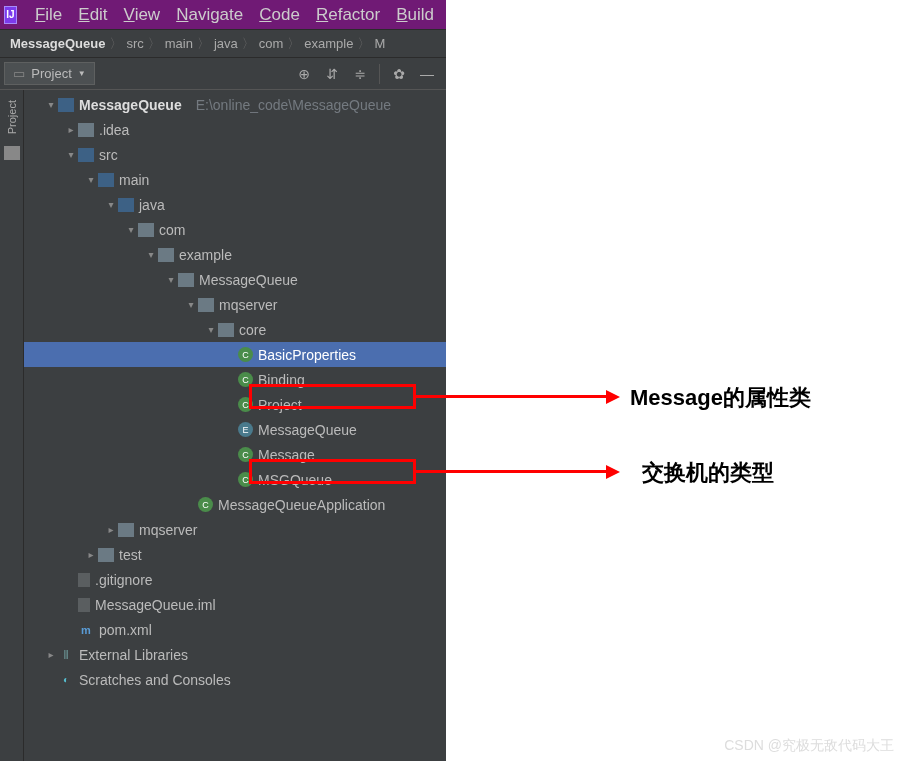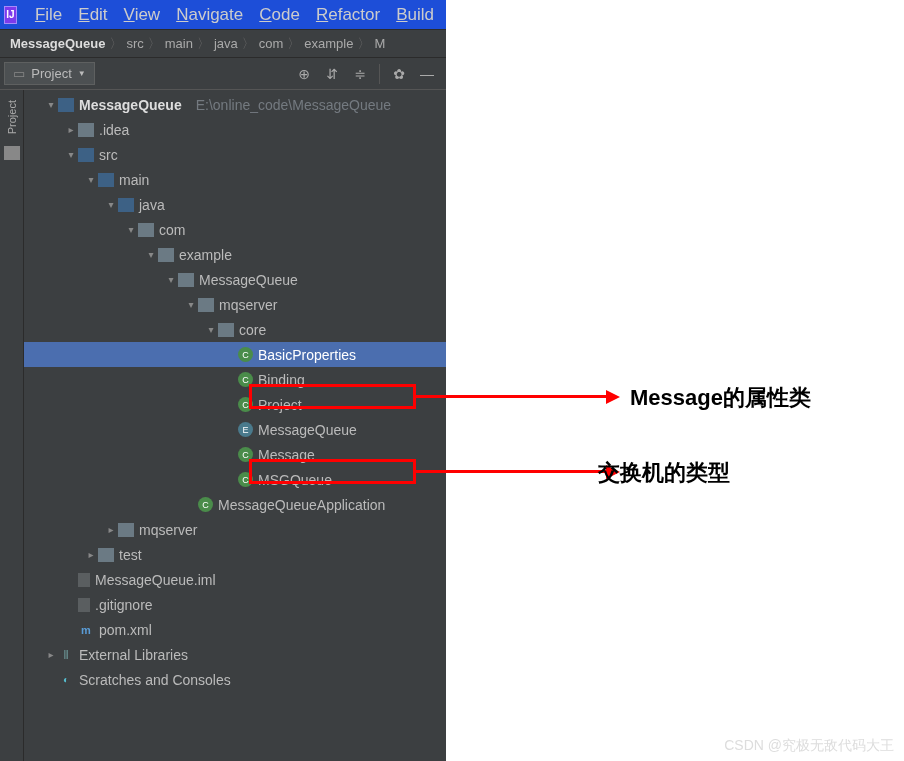--- a/index.html
+++ b/index.html
@@ -1,18 +1,18 @@
 <!DOCTYPE html>
 <html><head>
 <meta charset="utf-8">
 <style>
 * { margin: 0; padding: 0; box-sizing: border-box; font-family: "Segoe UI", Arial, sans-serif; }
 body { width: 904px; height: 761px; background: #fff; position: relative; overflow: hidden; }
 .ide { width: 446px; height: 761px; background: #3c3f41; color: #bbb; display: flex; flex-direction: column; }
-.menubar { height: 30px; background: #1d4ed8; display: flex; align-items: center; padding: 0 4px; border-bottom: 1px solid #2b2b2b; }
+.menubar { height: 30px; background: #701a75; display: flex; align-items: center; padding: 0 4px; border-bottom: 1px solid #2b2b2b; }
 .app-icon { width: 18px; height: 18px; background: #7c3aed; border: 1px solid #a78bfa; margin-right: 10px; display: flex; align-items: center; justify-content: center; color: #fff; font-size: 10px; font-weight: bold; }
 .menu-item { padding: 4px 8px; font-size: 17px; color: #ccc; cursor: pointer; }
 .menu-item u { text-decoration: underline; }
 .breadcrumb { height: 28px; background: #3c3f41; display: flex; align-items: center; padding: 0 10px; border-bottom: 1px solid #2b2b2b; font-size: 13px; }
 .bc { color: #aaa; }
 .bc.bold { color: #ddd; font-weight: bold; }
 .bc-sep { color: #666; margin: 0 4px; }
 .toolbar { height: 32px; background: #3c3f41; display: flex; align-items: center; padding: 0 4px; border-bottom: 1px solid #555; }
 .tool-btn { display: flex; align-items: center; padding: 3px 8px; background: #4c5052; border: 1px solid #5e6060; margin-right: 6px; font-size: 13px; cursor: pointer; }
 .dropdown-icon { margin-left: 6px; font-size: 8px; }
@@ -212,27 +212,27 @@
         <div class="row">
           <span class="indent" style="width: 60px;"></span>
           <span class="arrow">▸</span>
           <span class="icon folder"></span>
           <span class="label">test</span>
         </div>
         <div class="row">
           <span class="indent" style="width: 40px;"></span>
           <span class="arrow"></span>
           <span class="icon file-icon"></span>
+          <span class="label">.gitignore</span>
+        </div>
+        <div class="row">
+          <span class="indent" style="width: 40px;"></span>
+          <span class="arrow"></span>
+          <span class="icon file-icon"></span>
           <span class="label">MessageQueue.iml</span>
-        </div>
-        <div class="row">
-          <span class="indent" style="width: 40px;"></span>
-          <span class="arrow"></span>
-          <span class="icon file-icon"></span>
-          <span class="label">.gitignore</span>
         </div>
         <div class="row">
           <span class="indent" style="width: 40px;"></span>
           <span class="arrow"></span>
           <span class="icon xml-icon">m</span>
           <span class="label">pom.xml</span>
         </div>
         <div class="row">
           <span class="indent" style="width: 20px;"></span>
           <span class="arrow">▸</span>
@@ -249,14 +249,14 @@
   </div>
 </div>
 
 <div class="redbox" style="left:249px;top:384px;width:167px;height:25px;"></div>
 <div class="redbox" style="left:249px;top:459px;width:167px;height:25px;"></div>
 <div class="arrow-line" style="left:416px;top:395px;width:190px;"></div>
 <div class="arrow-head" style="left:606px;top:390px;"></div>
 <div class="arrow-line" style="left:416px;top:470px;width:190px;"></div>
 <div class="arrow-head" style="left:606px;top:465px;"></div>
 <div class="anno" style="left:630px;top:383px;">Message的属性类</div>
-<div class="anno" style="left:598px;top:458px;">交换机的类型</div>
+<div class="anno" style="left:642px;top:458px;">交换机的类型</div>
 <div class="watermark">CSDN @究极无敌代码大王</div>
 
 </body></html>

